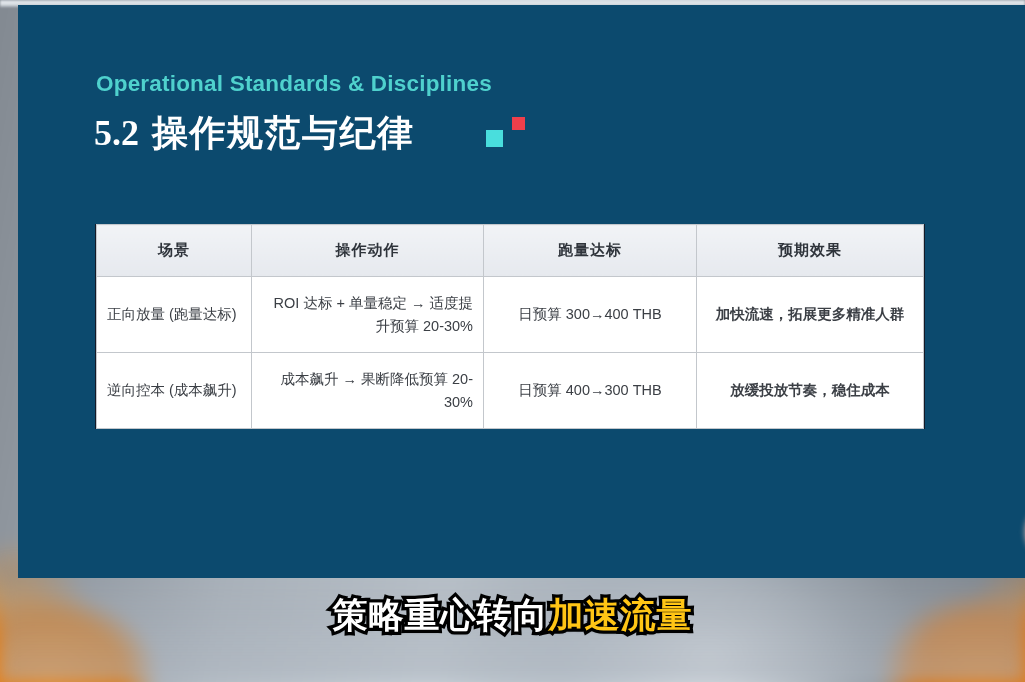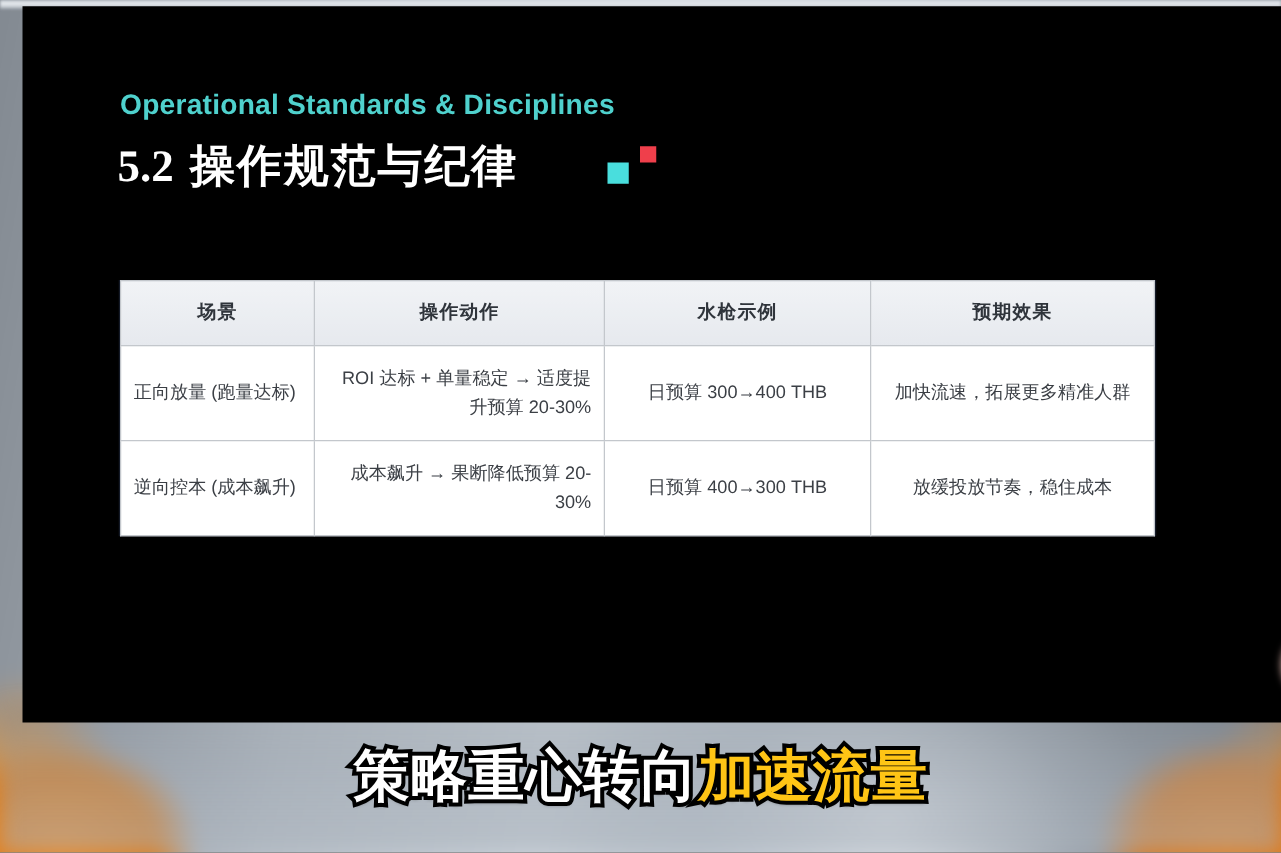--- a/index.html
+++ b/index.html
@@ -55,21 +55,21 @@
     filter: blur(1.2px);
   }
 
   
   .slide {
     position: absolute;
     left: 18px;
     top: 5px;
     width: 1007px;
     height: 573px;
-    background: #000000;
+    background: #0c4a6e;
     overflow: hidden;
   }
 
   .slide-inner { position: relative; width: 100%; height: 100%; }
 
   
   .eyebrow {
     position: absolute;
     left: 78px;
     top: 66px;
@@ -143,42 +143,42 @@
     color: #2f343b;
     font-size: 15px;
     text-align: center;
     letter-spacing: 1px;
   }
 
   table.tbl tbody td { height: 76px; padding: 7px 10px; vertical-align: middle; }
   td.cell-scene { text-align: left;  padding-left: 11px; white-space: nowrap; }
   td.cell-action { text-align: right;  padding-left: 9px; }
   td.cell-example { text-align: center; }
-  td.cell-effect  { text-align: center; }
+  td.cell-effect  { text-align: center; font-weight: bold; }
 
   
   .person {
     position: absolute;
     left: 1003px;
     top: 503px;
     width: 26px;
     height: 52px;
     background: radial-gradient(ellipse 22px 30px at 20px 24px, #f3d7cf 0%, #e7bdb4 55%, rgba(190,140,130,0) 85%);
     filter: blur(2.4px);
     border-radius: 40% 0 0 40%;
   }
 
   
   .caption {
     position: absolute;
     left: 0; right: 0;
     top: 598px;
     text-align: center;
     font-family: "DejaVu Sans", "Liberation Sans", sans-serif;
-    font-size: 45px;
+    font-size: 35px;
     font-weight: 700;
     letter-spacing: 1px;
     line-height: 1;
     white-space: nowrap;
   }
   .caption span {
     -webkit-text-stroke: 6.5px #000;
     paint-order: stroke fill;
     text-shadow: 0 2px 3px rgba(0,0,0,.55);
   }
@@ -211,21 +211,21 @@
           <colgroup>
             <col class="c1">
               <col class="c2">
               <col class="c3">
               <col class="c4">
           </colgroup>
           <thead>
             <tr>
               <th>场景</th>
               <th>操作动作</th>
-              <th>水枪示例</th>
+              <th>跑量达标</th>
               <th>预期效果</th>
             </tr>
           </thead>
           <tbody>
             <tr>
               <td class="cell-scene">正向放量 (跑量达标)</td>
               <td class="cell-action">ROI 达标 + 单量稳定 → 适度提升预算 20-30%</td>
               <td class="cell-example">日预算 300→400 THB</td>
               <td class="cell-effect">加快流速，拓展更多精准人群</td>
             </tr>

